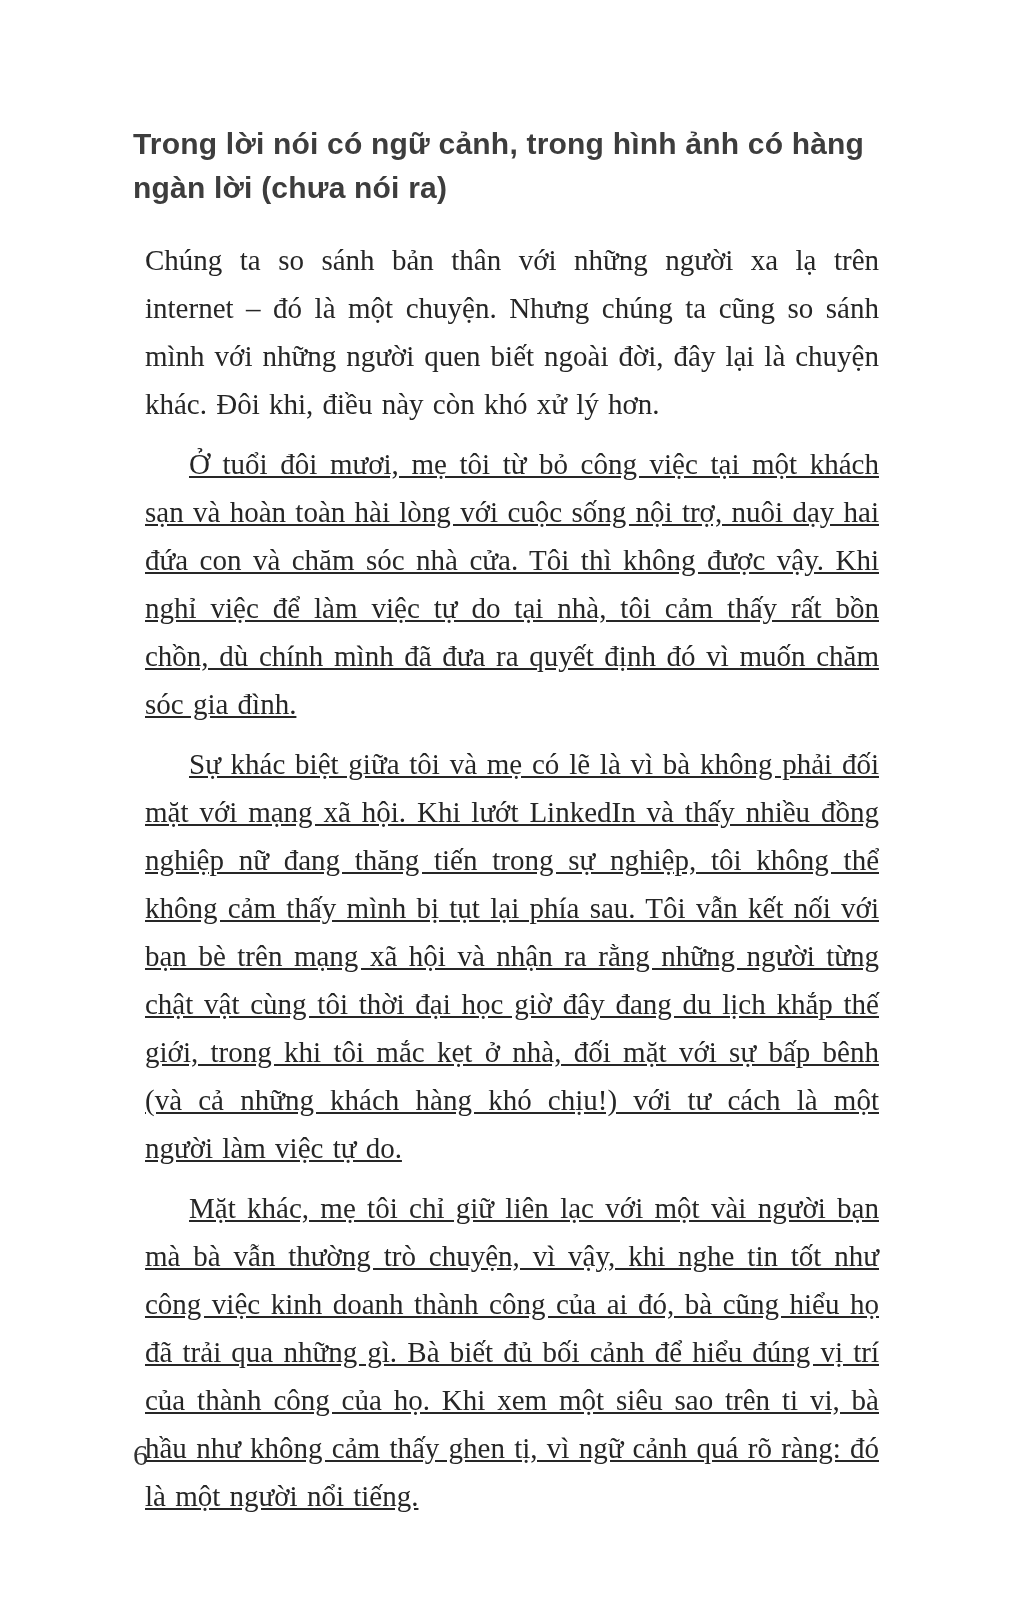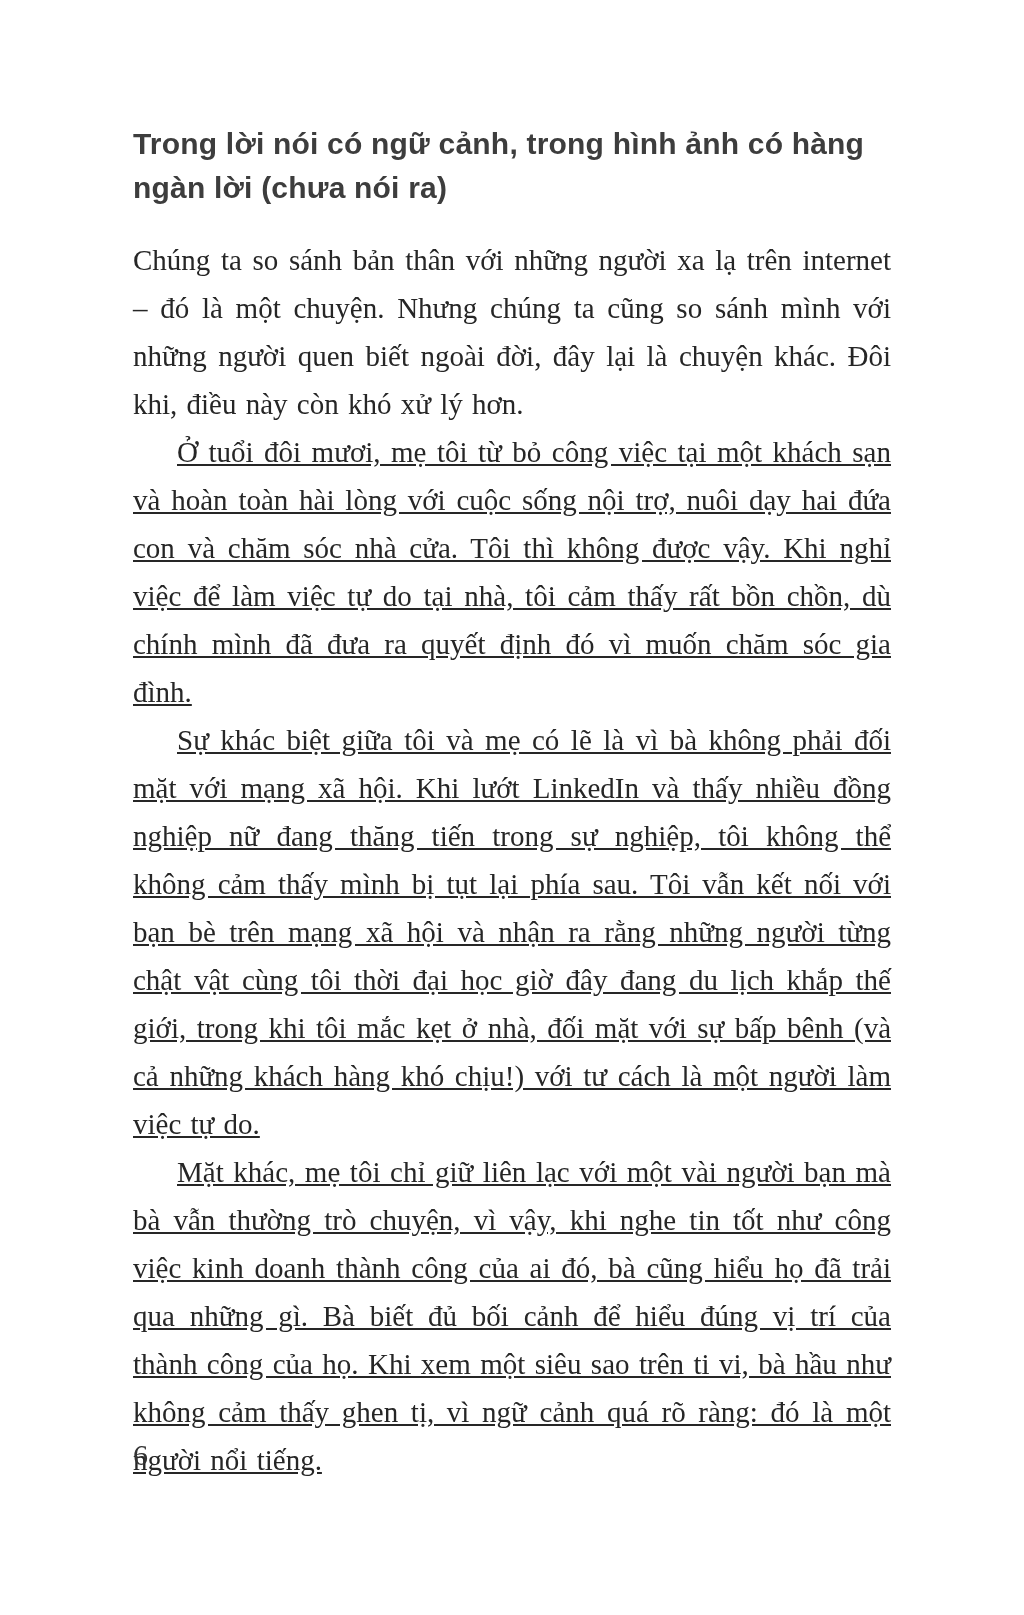--- a/index.html
+++ b/index.html
@@ -30,21 +30,21 @@
     color: #3d3d3d;
     margin: 0 0 26px 0;
     letter-spacing: 0.2px;
   }
   .body-text p {
     font-family: "Liberation Serif", serif;
     font-size: 29px;
     line-height: 48px;
     color: #262626;
     text-align: justify;
-    margin: 0;
+    margin: 12px;
     word-spacing: 2px;
   }
   .body-text p.indent {
     text-indent: 44px;
     text-decoration: underline;
   }
   .page-number {
     position: absolute;
     left: 133px;
     top: 1438px;

